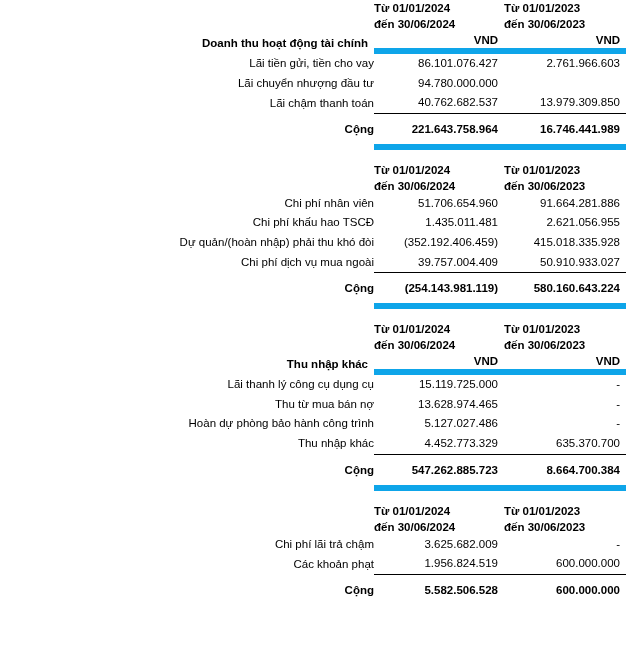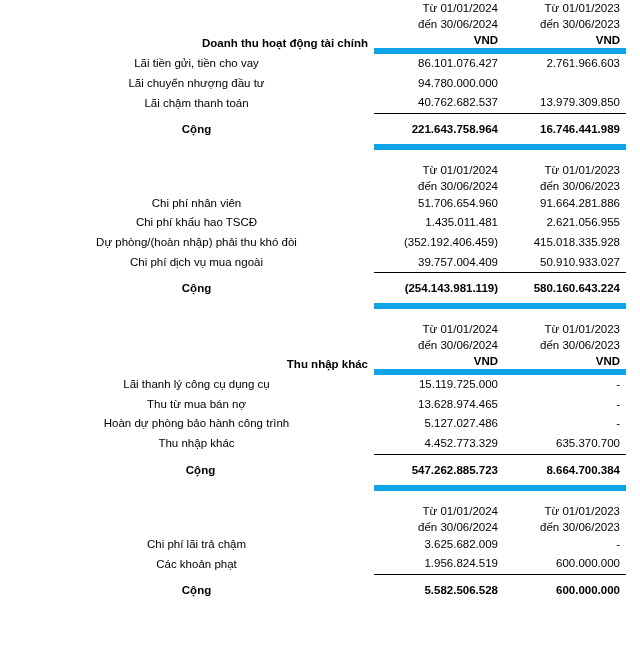--- a/index.html
+++ b/index.html
@@ -30,39 +30,38 @@
   table.fin col.c-label { width: 360px; }
   table.fin col.c-cur   { width: 130px; }
   table.fin col.c-prev  { width: 122px; }
 
   td, th {
     padding: 0;
     vertical-align: bottom;
     font-weight: normal;
   }
   .lbl {
-    text-align: center;
+    text-align: right;
     padding-left: 5px;
     white-space: nowrap;
   }
   .num {
     text-align: right;
     padding-right: 6px;
     white-space: nowrap;
   }
   .row td { height: 19.6px; line-height: 19.6px; }
 
   .bold { font-weight: bold; margin-left: 28px; }
 
   
   .per td {
     height: 16px;
     line-height: 16px;
-    font-weight: normal;
-    text-align: right;
+    font-weight: bold;
     padding-right: 6px;
     white-space: nowrap;
   }
   .per-unit td {
     height: 16px;
     line-height: 16px;
     font-weight: bold;
     text-align: right;
     padding-right: 6px;
   }
@@ -160,21 +159,21 @@
           <td class="lbl">Chi phí nhân viên</td>
           <td class="num">51.706.654.960</td>
           <td class="num">91.664.281.886</td>
         </tr>
         <tr class="row">
           <td class="lbl">Chi phí khấu hao TSCĐ</td>
           <td class="num">1.435.011.481</td>
           <td class="num">2.621.056.955</td>
         </tr>
         <tr class="row">
-          <td class="lbl">Dự phòng/(hoàn nhập) phải thu khó đòi</td>
+          <td class="lbl">Dự quản/(hoàn nhập) phải thu khó đòi</td>
           <td class="num">(352.192.406.459)</td>
           <td class="num">415.018.335.928</td>
         </tr>
         <tr class="row">
           <td class="lbl">Chi phí dịch vụ mua ngoài</td>
           <td class="num">39.757.004.409</td>
           <td class="num">50.910.933.027</td>
         </tr>
         <tr class="total">
           <td class="lbl bold ">Cộng</td>

